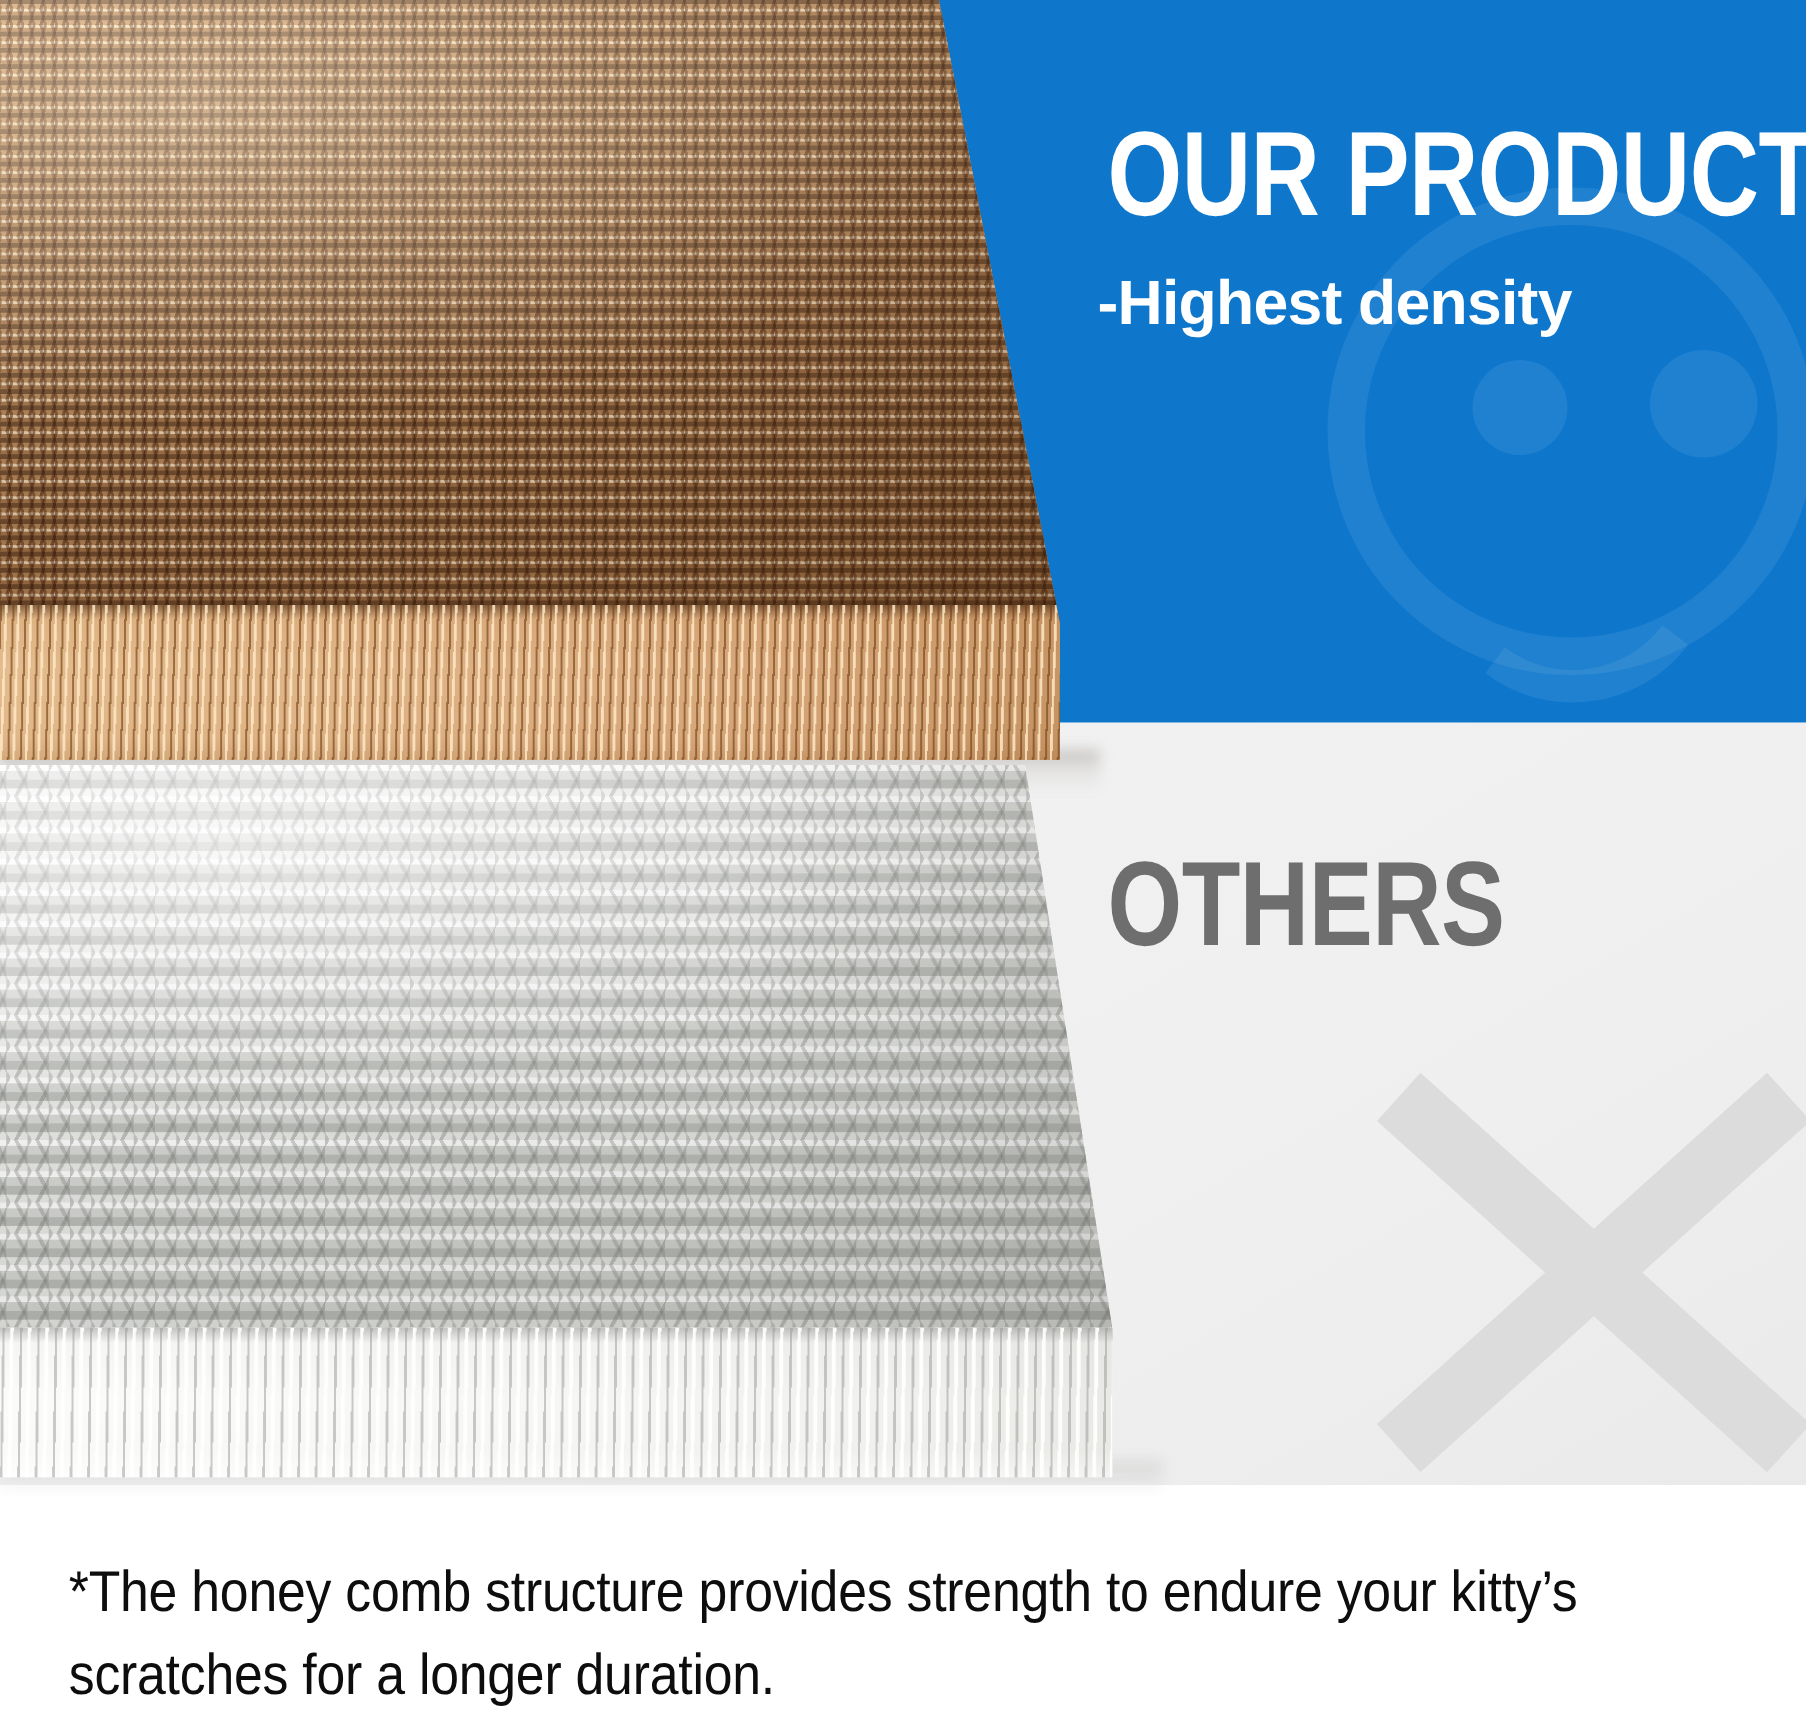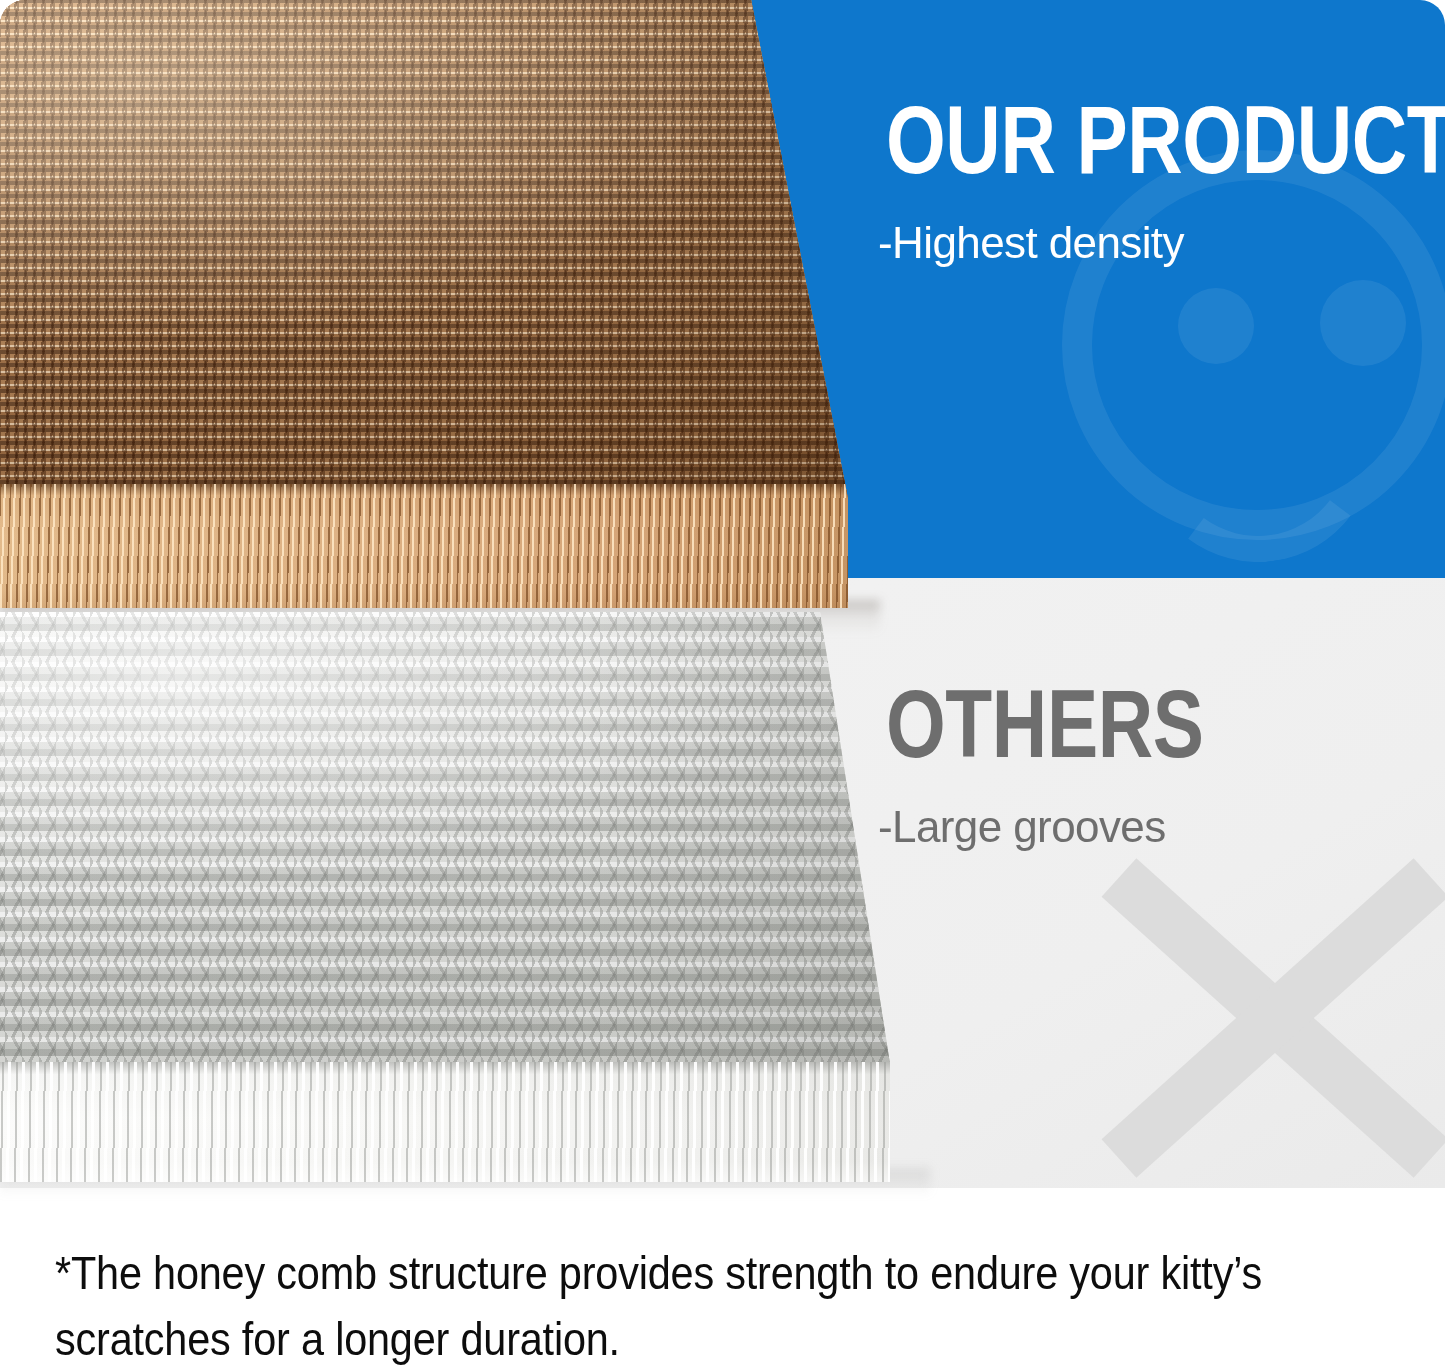--- a/index.html
+++ b/index.html
@@ -7,21 +7,20 @@
   body{
     font-family:"Liberation Sans", sans-serif;
     -webkit-font-smoothing:antialiased;
   }
   #stage{
     position:relative;
     width:1445px;
     height:1371px;
     overflow:hidden;
     background:#ffffff;
-    border-radius:25px;
   }
 
   
   .band-gray{
     position:absolute;
     left:0; top:578px; width:1445px; height:610px;
     background:linear-gradient(150deg,#ececec 0%,#f1f1f1 35%,#efefef 70%,#eaeaea 100%);
   }
   .band-white-bottom{
     position:absolute;
@@ -219,23 +218,23 @@
   }
 
   .bullets{
     position:absolute;
     white-space:nowrap;
   }
   .bullets-product{ left:878px; top:206px; }
   .bullets-others{ left:878px; top:790px; }
 
   .bullet{
-    font-size:44px;
+    font-size:50px;
     line-height:73px;
-    font-weight:400;
+    font-weight:700;
     letter-spacing:-0.6px;
     white-space:nowrap;
   }
   .bullets-product .bullet{ color:#ffffff; }
   .bullets-others .bullet{ color:#6e6e6e; }
 
   .caption{
     position:absolute;
     left:55px; top:1240px;
     width:1360px;
@@ -282,18 +281,17 @@
 
   <div class="heading heading-product">OUR PRODUCT</div>
 
   <div class="bullets bullets-product">
     <div class="bullet">-Highest density</div>
   </div>
 
   <div class="heading heading-others">OTHERS</div>
 
   <div class="bullets bullets-others">
-    <div class="bullet">-Large grooves</div>
   </div>
 
   <div class="caption">*The honey comb structure provides strength to endure your kitty’s scratches for a longer duration.</div>
 
 </div>
 
 </body></html>

